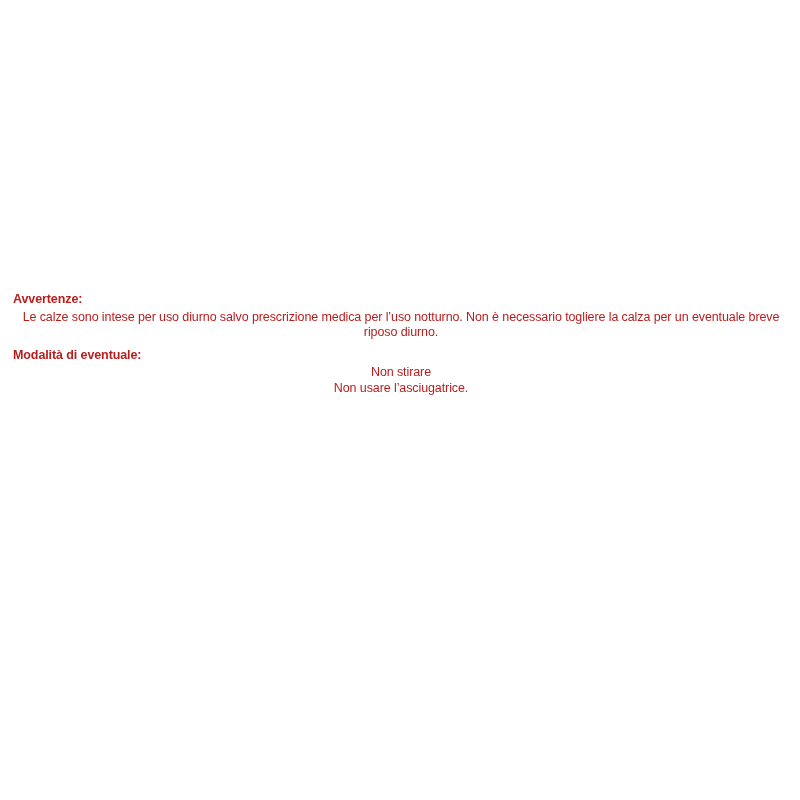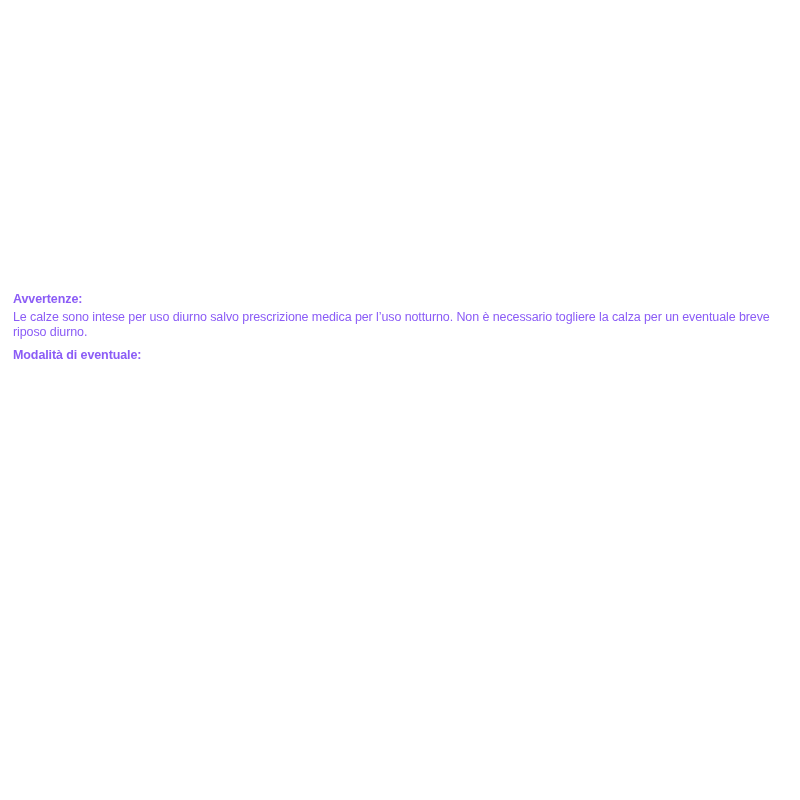--- a/index.html
+++ b/index.html
@@ -27,32 +27,35 @@
   }
   .section-heading {
     font-weight: bold;
     margin: 7px 0 2px 0;
   }
   .section:first-child .section-heading {
     margin-top: 0;
   }
   .paragraph {
     margin: 0;
+    text-align: center;
   }
 </style>
 </head>
 <body style="background: rgb(255, 255, 255);">
 
-<div class="care-sheet" style="color: #8b5cf6;">
+<div class="care-sheet" style="color: #b91c1c;">
 
   <div class="section">
     <div class="section-heading">Avvertenze:</div>
     <p class="paragraph">Le calze sono intese per uso diurno salvo prescrizione medica per l’uso notturno. Non è necessario togliere la calza per un eventuale breve riposo diurno.</p>
   </div>
 
   <div class="section">
   </div>
 
   <div class="section">
     <div class="section-heading">Modalità di eventuale:</div>
+    <p class="paragraph">Non stirare</p>
+    <p class="paragraph">Non usare l’asciugatrice.</p>
   </div>
 
 </div>
 
 </body></html>

